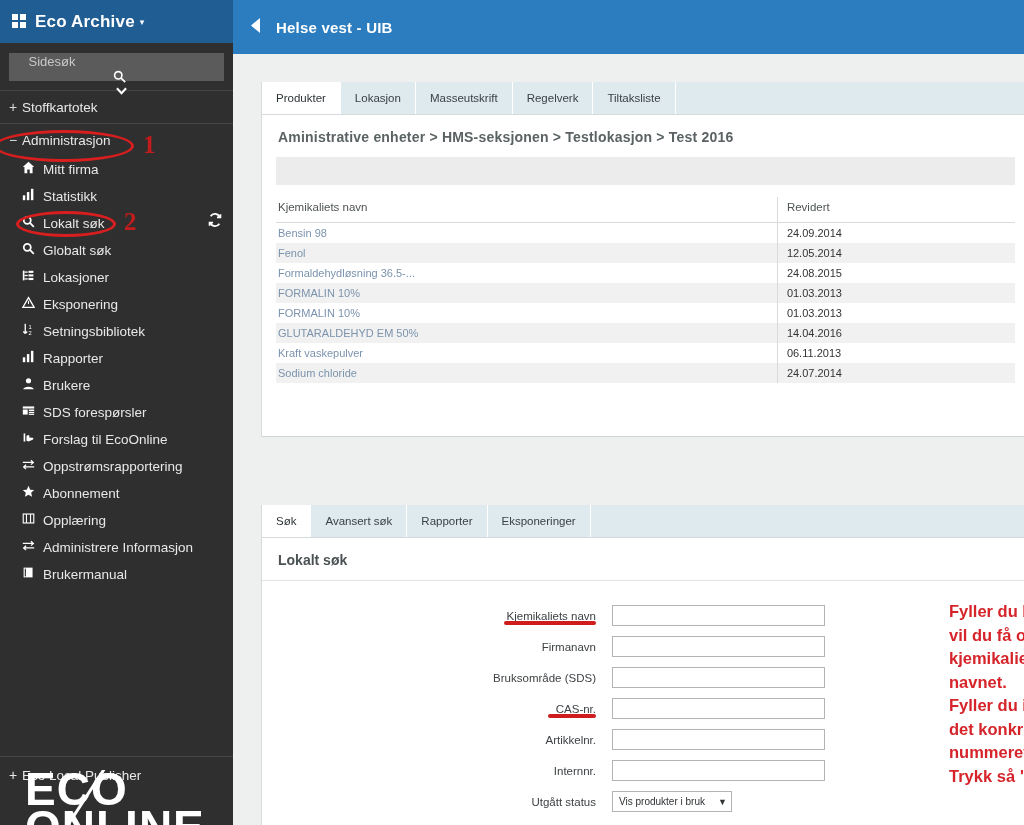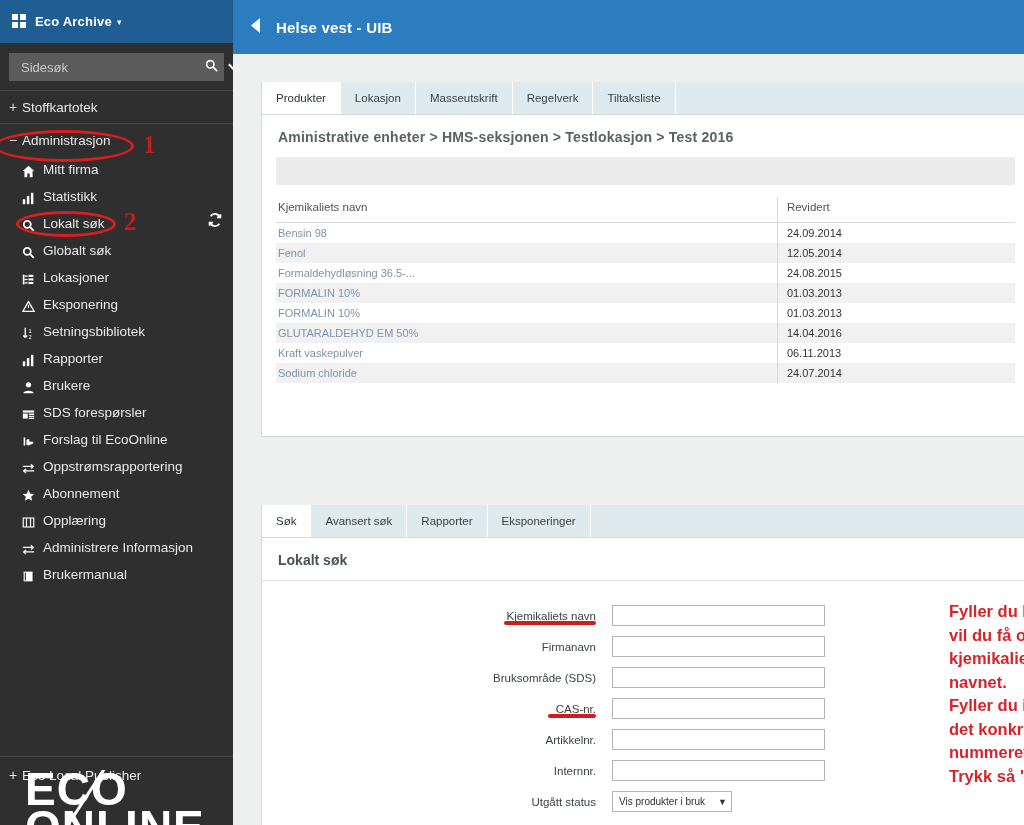--- a/index.html
+++ b/index.html
@@ -30,30 +30,31 @@
     color: #ffffff;
   }
   .grid-icon { display: inline-block; width: 15px; height: 15px; position: relative; margin-right: 8px; }
   .grid-icon i {
     position: absolute; width: 6px; height: 6px; background: #ffffff; display: block;
   }
   .grid-icon i:nth-child(1){ left:0; top:0; }
   .grid-icon i:nth-child(2){ left:8px; top:0; }
   .grid-icon i:nth-child(3){ left:0; top:8px; }
   .grid-icon i:nth-child(4){ left:8px; top:8px; }
-  .brand-text { font-size: 13px; font-weight: bold; letter-spacing: .2px; }
+  .brand-text { font-size: 17px; font-weight: bold; letter-spacing: .2px; }
   .brand-caret { margin-left: 5px; font-size: 9px; }
 
   .search-wrap { padding: 10px 9px 9px 9px; }
   .search-box {
     background: #5b5b5b;
     height: 28px;
     display: flex; align-items: center;
     padding: 0 10px;
     position: relative;
+    flex-direction: column;
   }
   .search-box input {
     background: transparent; border: 0; outline: none;
     color: #cfcfcf; font-size: 13px; flex: 1;
     font-family: "Liberation Sans", sans-serif;
   }
   .search-box input::placeholder { color: #c8c8c8; }
   .s-ico { color: #ffffff; font-size: 13px; margin-left: 6px; cursor: pointer; }
   .s-caret { color: #ffffff; font-size: 10px; margin-left: 10px; }
 
@@ -63,21 +64,21 @@
     color: #e8e8e8; font-size: 13.5px;
     padding: 8px 0 8px 9px;
     display: flex; align-items: center;
     position: relative;
   }
   .nav-group .pm { width: 13px; display: inline-block; font-size: 14px; color: #dcdcdc; }
 
   .nav-item {
     color: #e8e8e8; font-size: 13.5px;
     padding: 5px 0 5px 22px;
-    display: flex; align-items: flex-end;
+    display: flex; align-items: flex-start;
     position: relative;
     line-height: 17px;
   }
   .nav-item .ic {
     width: 18px; display: inline-flex; justify-content: flex-start;
     color: #ffffff; font-size: 13px; margin-right: 3px;
   }
   .nav-item .lbl { white-space: nowrap; }
 
   .refresh-icon {

